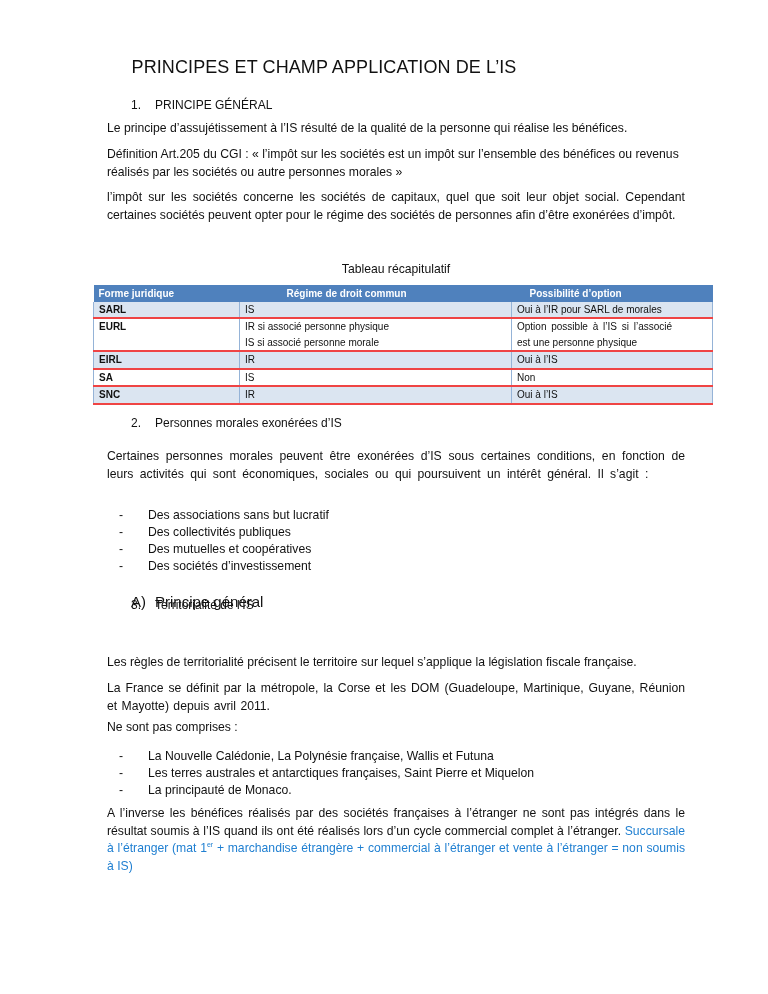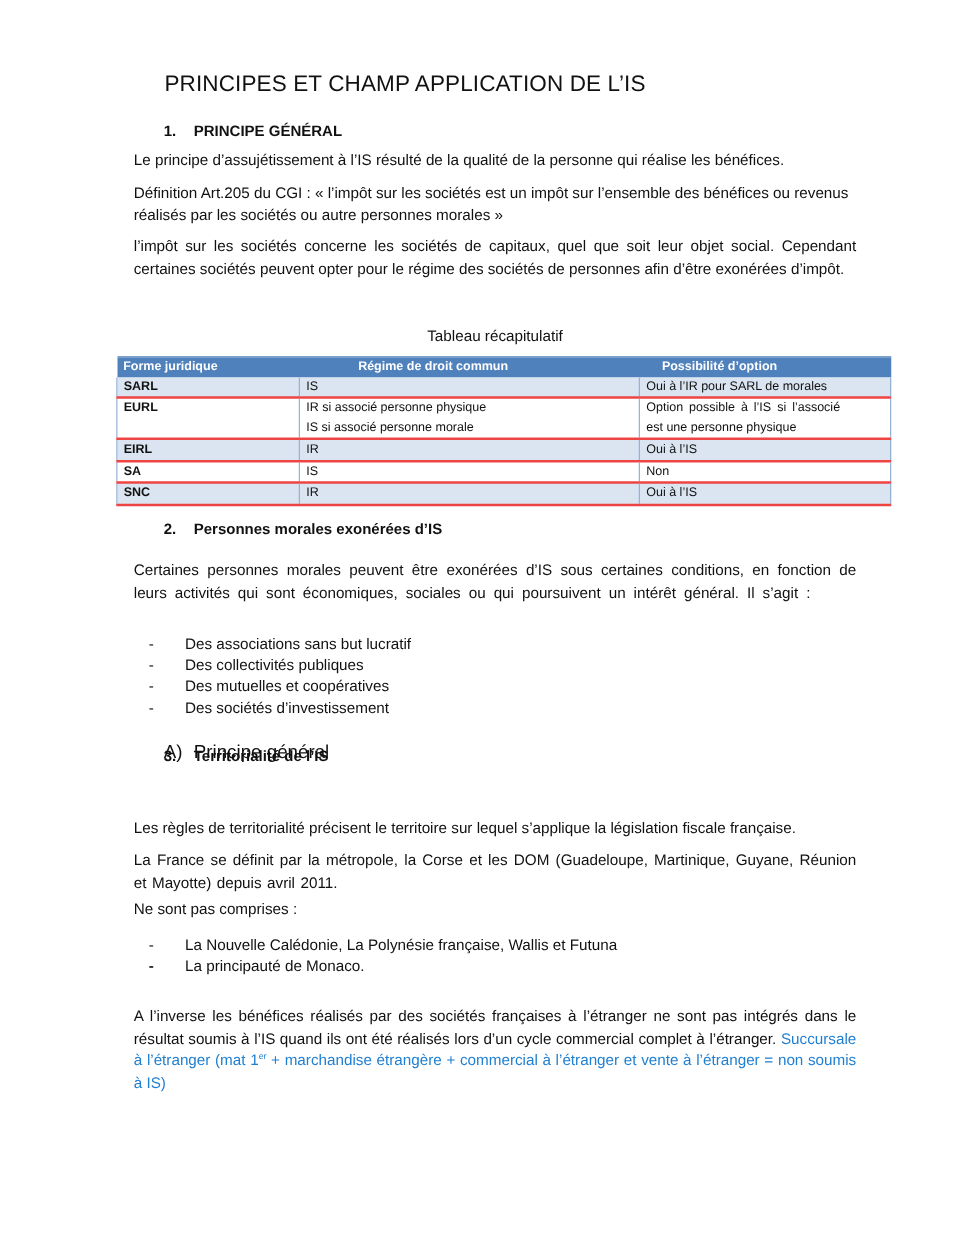--- a/index.html
+++ b/index.html
@@ -7,21 +7,21 @@
     width: 768px; height: 994px; position: relative; overflow: hidden;
     font-family: "Liberation Sans", "DejaVu Sans", sans-serif;
     color: #111111;
   }
   .page { position: absolute; left: 0; top: 0; width: 768px; height: 994px; }
   .abs { position: absolute; }
   .title {
     left: 0; width: 648px; top: 57px; text-align: center;
     font-size: 18px; letter-spacing: 0.1px; color: #111;
   }
-  .h1 { font-size: 12px; font-weight: bold; }
+  .h1 { font-size: 12px; font-weight: normal; }
   .h1 .num { display: inline-block; width: 24px; }
   .p { font-size: 12.2px; line-height: 17.5px; left: 107px; width: 578px; }
   .just { text-align: justify; text-align-last: left; }
   .caption { font-size: 12.2px; left: 107px; width: 578px; text-align: center; }
   table.recap {
     position: absolute; left: 93px; top: 285px; width: 620px;
     border-collapse: collapse; font-size: 10px; line-height: 15.5px;
   }
   table.recap th {
     background: #4f81bd; color: #ffffff; font-weight: bold; text-align: left;
@@ -129,21 +129,21 @@
   </div>
 
   <div class="abs p" style="top:654px;">Les règles de territorialité précisent le territoire sur lequel s’applique la législation fiscale française.</div>
 
   <div class="abs p just" style="top:680px; word-spacing:1px;">La France se définit par la métropole, la Corse et les DOM (Guadeloupe, Martinique, Guyane, Réunion et Mayotte) depuis avril 2011.</div>
 
   <div class="abs p" style="top:719px;">Ne sont pas comprises :</div>
 
   <ul class="abs dash" style="left:107px; top:748px; width:578px;">
     <li><span class="dash-mark">-</span><span>La Nouvelle Calédonie, La Polynésie française, Wallis et Futuna</span></li>
-    <li><span class="dash-mark">-</span></li>
+    <li><span class="dash-mark">-</span><span>Les terres australes et antarctiques françaises, Saint Pierre et Miquelon</span></li>
     <li><span class="dash-mark">-</span><span>La principauté de Monaco.</span></li>
   </ul>
 
   <div class="abs p just" style="top:805px;">
     <span>A l’inverse les bénéfices réalisés par des sociétés françaises à l’étranger ne sont pas intégrés dans le résultat soumis à l’IS quand ils ont été réalisés lors d’un cycle commercial complet à l’étranger.</span>
     <span class="blue"><span>Succursale à l’étranger (mat 1</span><sup>er</sup><span> + marchandise étrangère + commercial à l’étranger et vente à l’étranger = non soumis à IS)</span></span>
   </div>
 
 
 </div>

